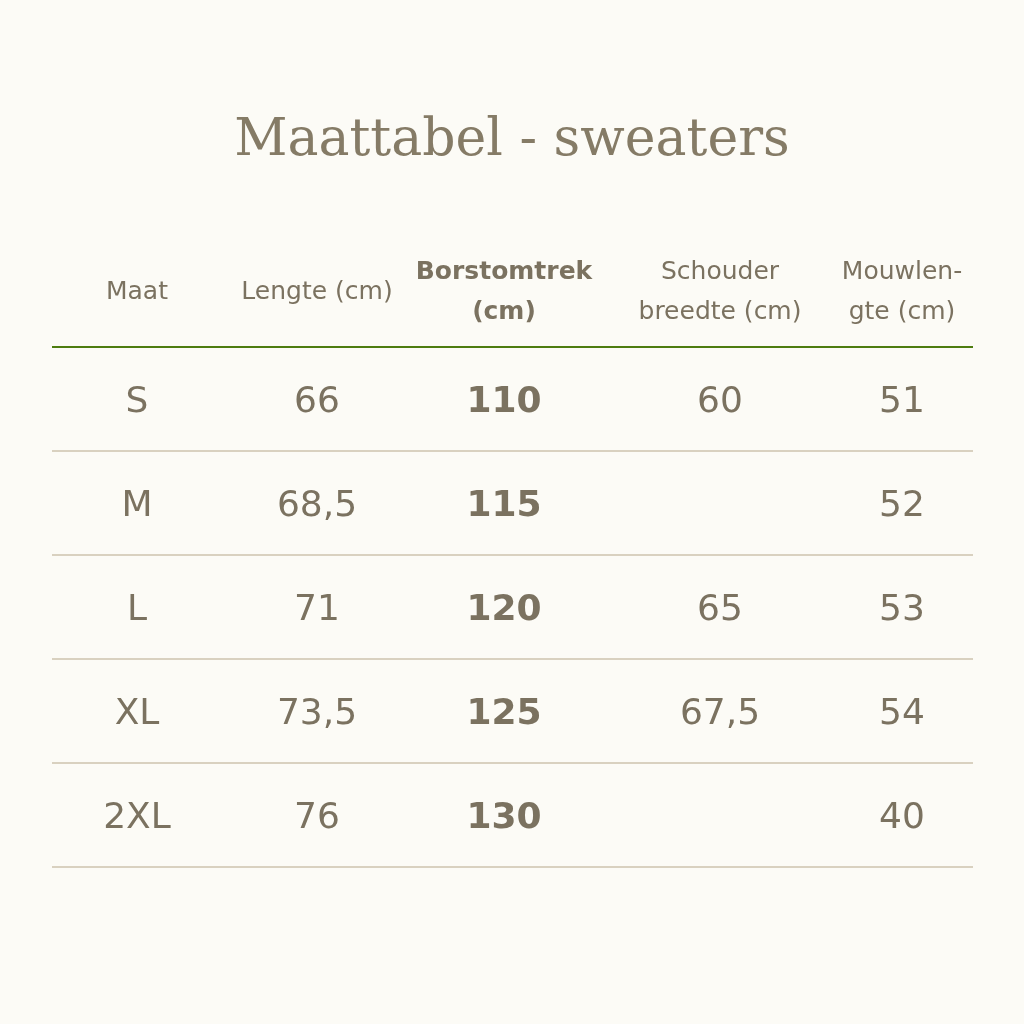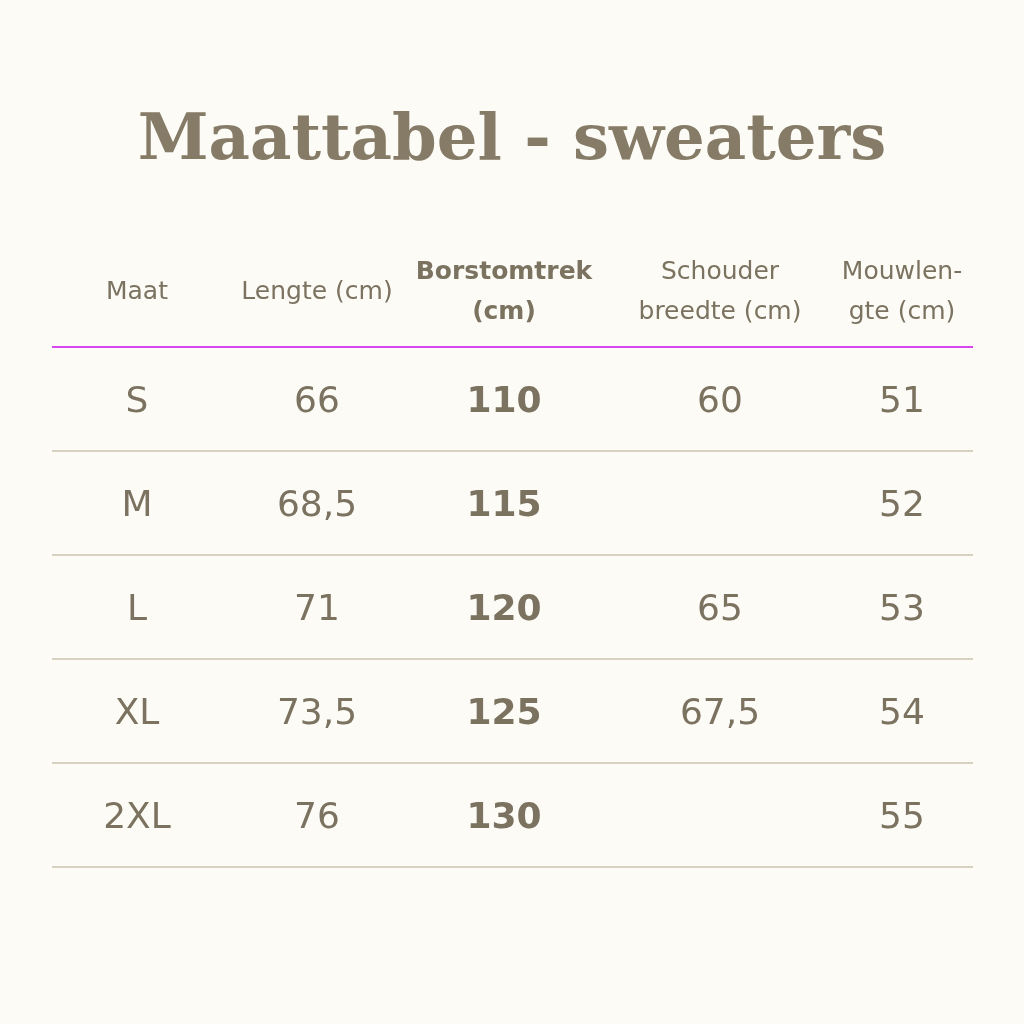--- a/index.html
+++ b/index.html
@@ -8,31 +8,31 @@
       background: #fcfbf6;
       color: #7a705e;
       position: relative;
       overflow: hidden;
       font-family: "DejaVu Sans", sans-serif;
     }
     .title {
       position: absolute; left: 0; top: 92px; width: 1024px;
       text-align: center;
       font-family: "DejaVu Serif", serif;
-      font-size: 64px; font-weight: 700;
+      font-size: 52px; font-weight: 400;
       color: #857b66;
       letter-spacing: 0px;
       line-height: 90px;
     }
     .table {
       position: absolute; left: 52px; top: 236px; width: 921px;
     }
     .head-row {
       position: relative; height: 110px;
-      border-bottom: 2px solid #d946ef;
+      border-bottom: 2px solid #4d7c0f;
     }
     .head-cell {
       position: absolute; top: 0; height: 110px;
       display: flex; align-items: center; justify-content: center;
       text-align: center;
       font-size: 25px; line-height: 40px;
       color: #7b7260;
       white-space: pre-line;
     }
     .row {
@@ -92,15 +92,15 @@
     <div class="cell c0">XL</div>
     <div class="cell c1">73,5</div>
     <div class="cell c2">125</div>
     <div class="cell c3">67,5</div>
     <div class="cell c4">54</div>
   </div>
   <div class="row">
     <div class="cell c0">2XL</div>
     <div class="cell c1">76</div>
     <div class="cell c2">130</div>
-    <div class="cell c4">55</div>
+    <div class="cell c4">40</div>
   </div>
 </div>
 
 </body></html>

